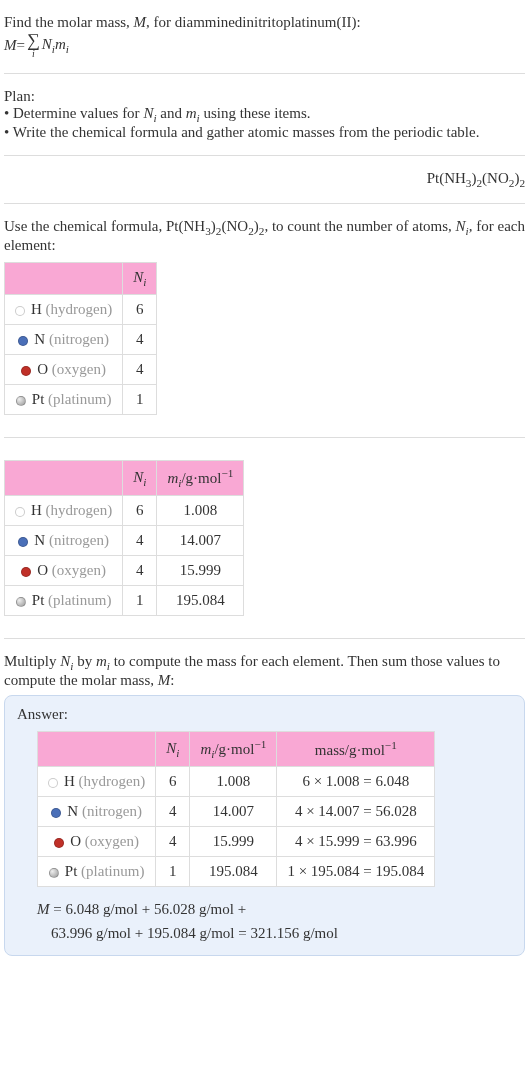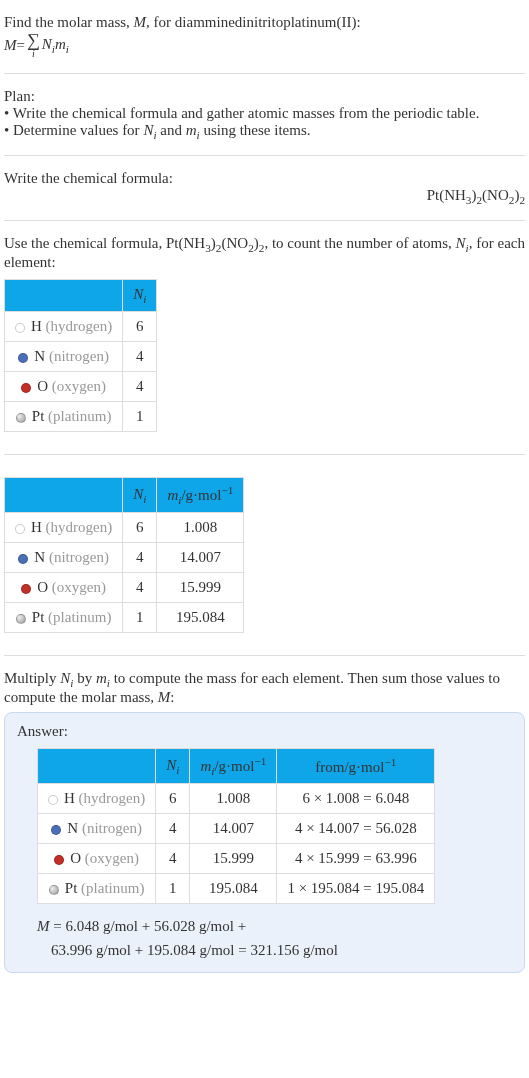--- a/index.html
+++ b/index.html
@@ -38,21 +38,21 @@
       border-collapse: collapse;
       margin: 8px 0;
     }
     th, td {
       border: 1px solid #ddd;
       padding: 6px 10px;
       text-align: center;
       font-weight: normal;
     }
     th {
-      background: #0ea5e9;
+      background: #f9a8d4;
       text-align: center;
     }
     .element-cell {
       color: #999;
       white-space: nowrap;
     }
     .num-cell {
       text-align: center;
     }
     .dot {
@@ -127,30 +127,29 @@
     <span>
       <span class="italic">N</span><span class="italic sub">i</span><span class="italic">m</span><span class="italic sub">i</span>
     </span>
   </div>
 </div>
 
 <hr>
 
 <div class="section">
   <div>Plan:</div>
+  <div>
+    <span>• Determine values for </span><span class="italic">N</span><span class="italic sub">i</span><span> and </span><span class="italic">m</span><span class="italic sub">i</span><span> using these items.</span>
+  </div>
   <div>• Write the chemical formula and gather atomic masses from the periodic table.</div>
-  <div>
-    <span>• Determine values for </span><span class="italic">N</span><span class="italic sub">i</span><span> and </span><span class="italic">m</span><span class="italic sub">i</span><span> using these items.</span>
-  </div>
-</div>
-
-<hr>
-
-<div class="section">
-  <div>Write the chemical formula:</div>
+</div>
+
+<hr>
+
+<div class="section">
   <div class="chem-formula">
     <span>Pt(NH</span><span class="sub">3</span><span>)</span><span class="sub">2</span><span>(NO</span><span class="sub">2</span><span>)</span><span class="sub">2</span>
   </div>
 </div>
 
 <hr>
 
 <div class="section">
   <div>
     <span>Use the chemical formula, Pt(NH</span><span class="sub">3</span><span>)</span><span class="sub">2</span><span>(NO</span><span class="sub">2</span><span>)</span><span class="sub">2</span><span>, to count the number of atoms, </span><span class="italic">N</span><span class="italic sub">i</span><span>, for each element:</span>
@@ -228,21 +227,21 @@
 
   <div class="answer-box">
     <div class="answer-label">Answer:</div>
     <div class="answer-inner">
       <table>
         <tbody>
             <tr>
           <th></th>
           <th><span class="italic">N</span><span class="italic sub">i</span></th>
           <th><span class="italic">m</span><span class="italic sub">i</span><span>/g·mol</span><span class="sup">−1</span></th>
-          <th><span>from/g·mol</span><span class="sup">−1</span></th>
+          <th><span>mass/g·mol</span><span class="sup">−1</span></th>
         </tr>
         </tbody>
           <tbody id="answer-body">
             <tr>
               <td class="element-cell"><span class="dot dot-h"></span><span style="color:#333">H</span><span> (hydrogen)</span></td>
               <td class="num-cell">6</td>
               <td>1.008</td>
               <td>6 × 1.008 = 6.048</td>
             </tr>
             <tr>

